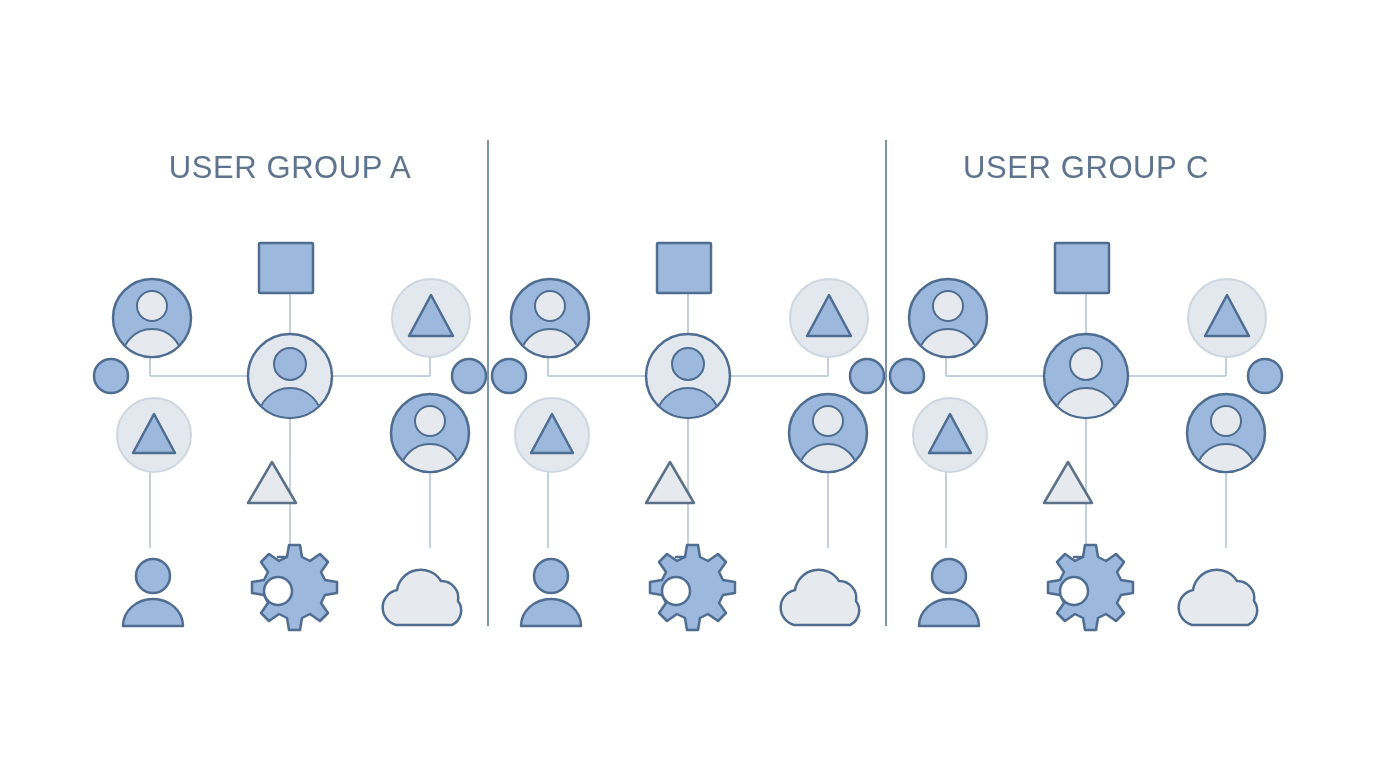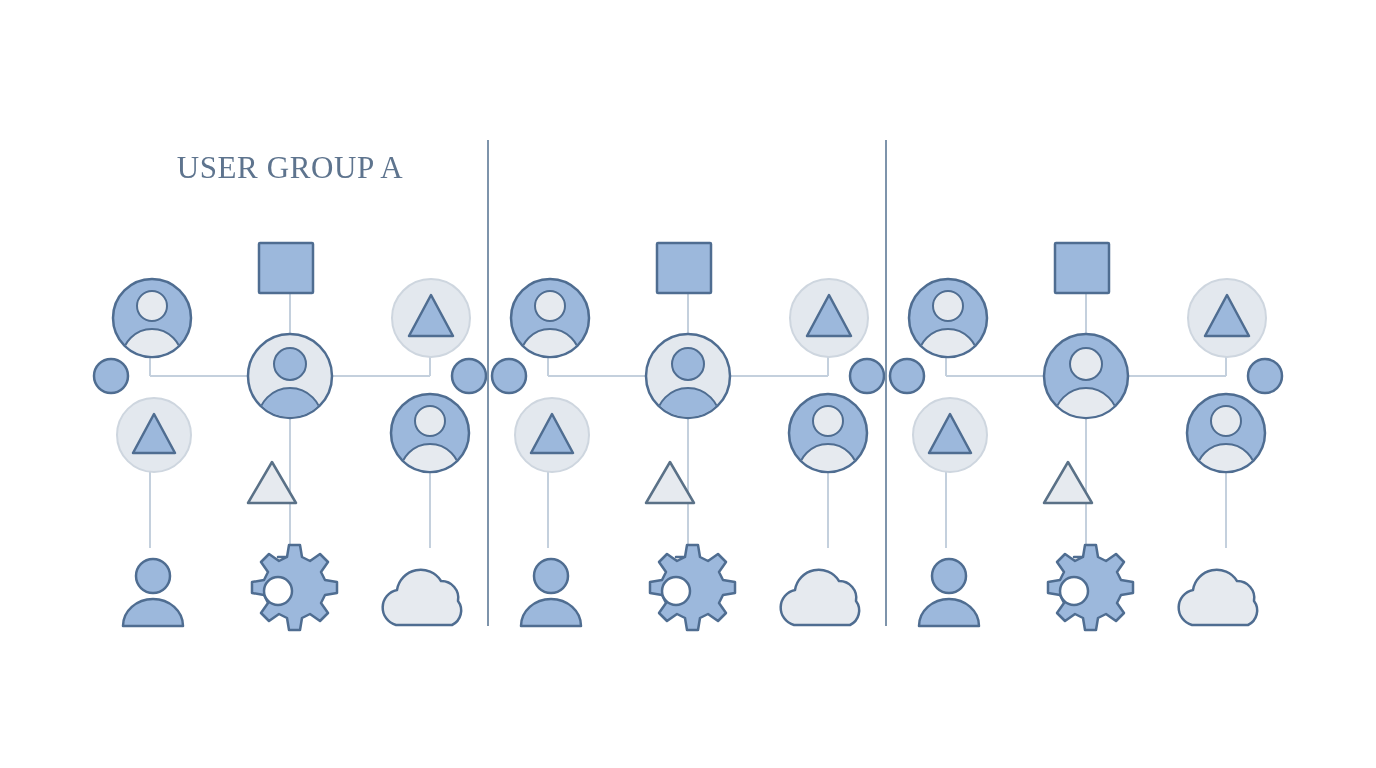--- a/index.html
+++ b/index.html
@@ -41,21 +41,21 @@
 
   .panel-title {
     position: absolute;
     top: 150px;
     left: 0;
     width: 398px;
     text-align: center;
     font-size: 31px;
     letter-spacing: 0.6px;
     color: #5e748e;
-    font-family: Liberation Serif, serif;
+    font-family: Liberation Sans, sans-serif;
     font-weight: 400;
     white-space: nowrap;
   }
 
   .divider {
     position: absolute;
     top: 140px;
     width: 2px;
     height: 486px;
     background: #7e94ab;
@@ -285,20 +285,21 @@
                      a24 24 0 0 1 44 -9
                      a17 17 0 0 1 17 20
                      a16 16 0 0 1 -6 24 z" fill="#e6eaef" stroke="#4f6d91" stroke-width="2.5" stroke-linejoin="round"></path>
           </g>
         </svg>
 
       </div>
     </div>
 
     <div class="panel panel-c">
+      <div class="panel-title">USER GROUP C</div>
       <div class="cluster">
         <svg viewBox="0 0 398 420" xmlns="http://www.w3.org/2000/svg">
           <g stroke="#c4d0dd" stroke-width="2" fill="none">
             <line x1="199" y1="62" x2="199" y2="148"></line>
             <line x1="59" y1="148" x2="339" y2="148"></line>
             <line x1="59" y1="148" x2="59" y2="120"></line>
             <line x1="339" y1="148" x2="339" y2="120"></line>
             <line x1="199" y1="148" x2="199" y2="320"></line>
             <line x1="59" y1="230" x2="59" y2="320"></line>
             <line x1="339" y1="230" x2="339" y2="320"></line>

